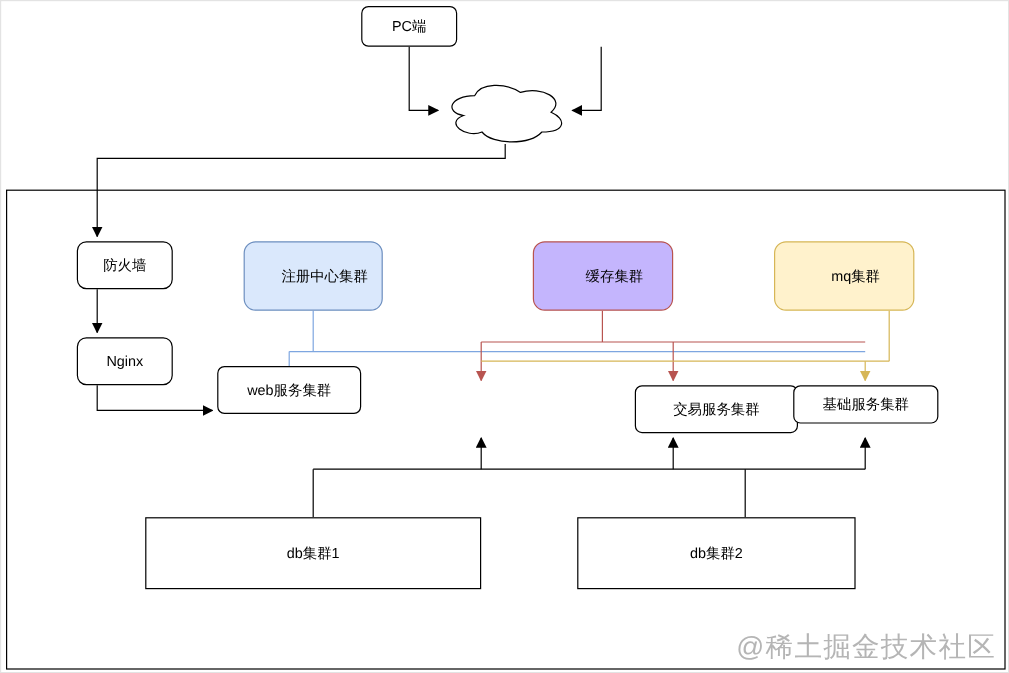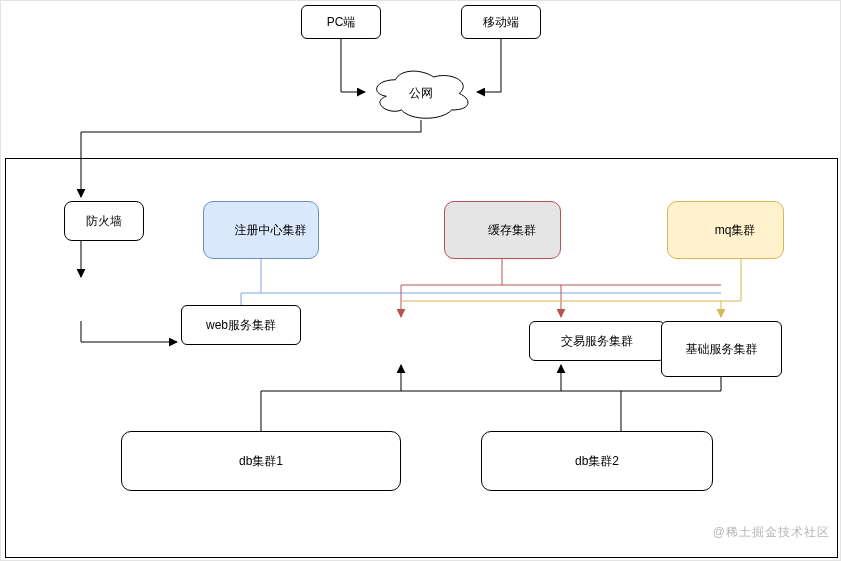--- a/index.html
+++ b/index.html
@@ -18,36 +18,36 @@
     position:absolute;
     display:flex;align-items:center;justify-content:center;
     text-align:center;
     background:#ffffff;
     border:1px solid #000000;
     box-sizing:border-box;
     line-height:1.2;
   }
   .rounded{border-radius:8px;margin-left:23px;}
   .soft{border-radius:6px;}
-  .square{border-radius:10px;}
+  .square{border-radius:0;}
   .cluster{border-radius:10px;padding-left:19px;}
   .cluster.blue{background:#dae8fc;border-color:#6c8ebf;}
-  .cluster.red{background:#e5e5e5;border-color:#b85450;}
+  .cluster.red{background:#c4b5fd;border-color:#b85450;}
   .cluster.yellow{background:#fff2cc;border-color:#d6b656;}
   .container-box{
     position:absolute;left:4px;top:157px;width:833px;height:400px;
     border:1px solid #000;box-sizing:border-box;background:transparent;
   }
   .cloud-label{
     position:absolute;left:370px;top:80px;width:100px;height:24px;
     display:flex;align-items:center;justify-content:center;
   }
   .watermark{
     position:absolute;right:10px;top:523px;
-    font-size:12px;color:#b5b5b5;letter-spacing:1px;
+    font-size:23px;color:#b5b5b5;letter-spacing:1px;
   }
 </style>
 </head>
 <body>
 
 <div class="canvas">
 
   <svg class="layer" width="841" height="561" viewBox="0 0 841 561">
     <defs>
       <marker id="arrK" viewBox="0 0 10 10" refX="9" refY="5" markerWidth="9" markerHeight="9" orient="auto">
@@ -96,39 +96,38 @@
              C409.8,120 440.4,120 450.6,109
              C471,109 471,98 458.25,92.5
              C471,81.5 450.6,70.5 432.75,76
              C420,67.75 399.6,67.75 394.5,78.75 Z" fill="#ffffff" stroke="#000000" stroke-width="1"></path>
   </svg>
 
   <div class="container-box"></div>
 
   <div class="node soft" style="left:300px;top:4px;width:80px;height:34px">PC端</div>
 
-  <div class="node soft" style="left:460px;top:4px;width:80px;height:34px">移动端</div>
 
-  <div class="cloud-label">公网</div>
 
   <div class="node rounded" style="left:40px;top:200px;width:80px;height:40px">防火墙</div>
 
+  <div class="node rounded" style="left:40px;top:280px;width:80px;height:40px">Nginx</div>
 
   <div class="node cluster blue" style="left:202px;top:200px;width:116px;height:58px">注册中心集群</div>
 
   <div class="node cluster red" style="left:443px;top:200px;width:117px;height:58px">缓存集群</div>
 
-  <div class="node cluster yellow" style="left:666px;top:200px;width:117px;height:58px">mq集群</div>
+  <div class="node cluster yellow" style="left:644px;top:200px;width:117px;height:58px">mq集群</div>
 
   <div class="node soft" style="left:180px;top:304px;width:120px;height:40px">web服务集群</div>
 
 
   <div class="node soft" style="left:528px;top:320px;width:136px;height:40px">交易服务集群</div>
 
-  <div class="node soft" style="left:660px;top:320px;width:121px;height:56px">基础服务集群</div>
+  <div class="node soft" style="left:660px;top:320px;width:121px;height:32px">基础服务集群</div>
 
   <div class="node square" style="left:120px;top:430px;width:280px;height:60px">db集群1</div>
 
   <div class="node square" style="left:480px;top:430px;width:232px;height:60px">db集群2</div>
 
   <div class="watermark">@稀土掘金技术社区</div>
 
 </div>
 
 </body></html>

